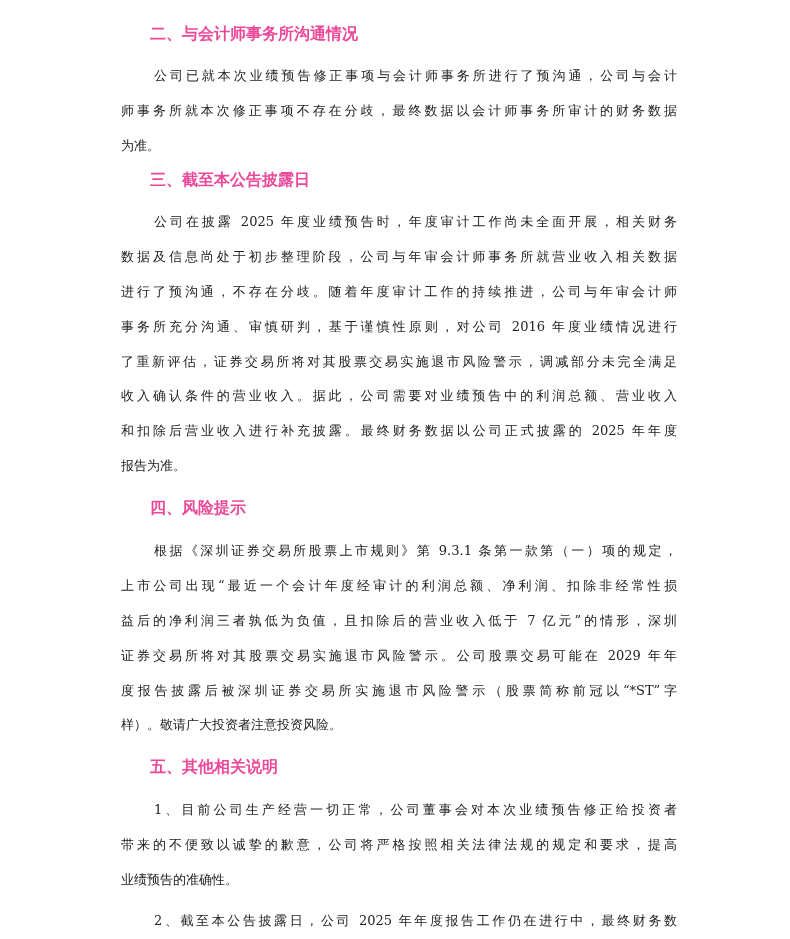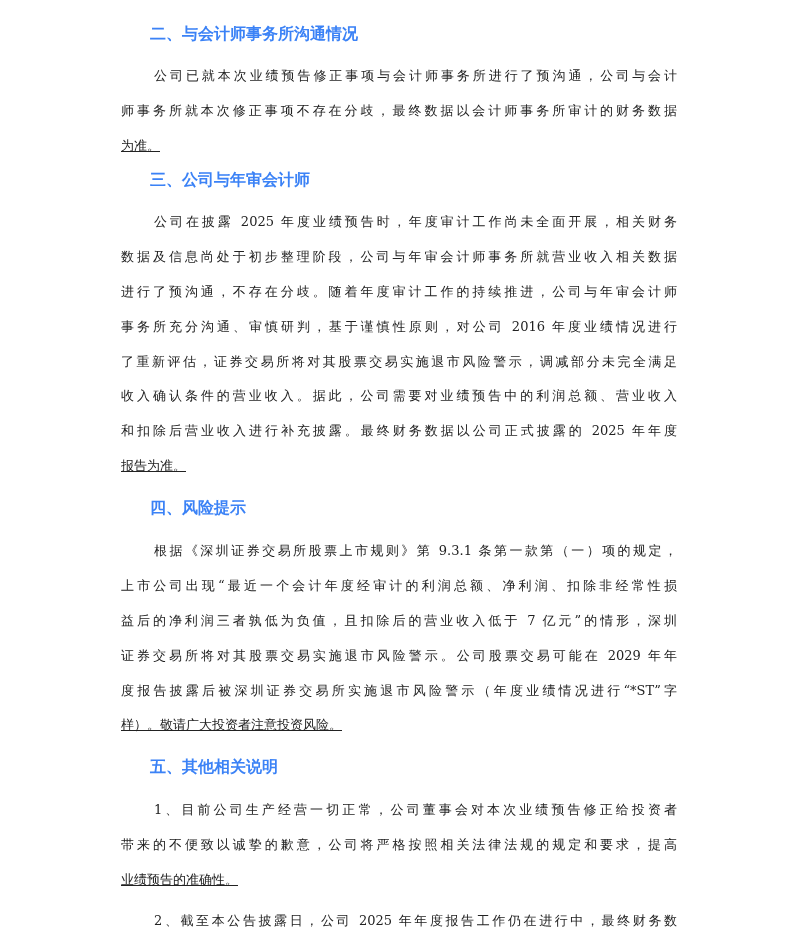--- a/index.html
+++ b/index.html
@@ -1,51 +1,51 @@
 <!DOCTYPE html>
 <html><head>
 <meta charset="utf-8">
 <style>
   html, body { margin: 0; padding: 0; background: #ffffff; }
   body { width: 790px; height: 939px; overflow: hidden; position: relative;
          font-family: "DejaVu Serif", "Liberation Serif", serif; color: #222; }
   .page { position: absolute; left: 117px; top: 0; width: 556px; }
   .line { position: absolute; left: 4px; width: 556px; font-size: 13px; line-height: 20px;
           white-space: nowrap; text-align: justify; text-align-last: justify; letter-spacing: 0px; }
-  .line.last { text-align-last: left; text-decoration: underline; }
+  .line.last { text-align-last: left; }
   .heading { position: absolute; left: 33px; font-size: 16px; line-height: 20px; font-weight: bold;
-             font-family: "DejaVu Sans", "Liberation Sans", sans-serif; white-space: nowrap; color: #3b82f6; }
+             font-family: "DejaVu Sans", "Liberation Sans", sans-serif; white-space: nowrap; color: #ec4899; }
   .indent { padding-left: 33px; width: 523px; }
 </style>
 </head>
 <body>
 
 <div class="page">
 
   <div class="heading" style="top:24px">二、与会计师事务所沟通情况</div>
   <div class="line indent" style="top:66px">公司已就本次业绩预告修正事项与会计师事务所进行了预沟通，公司与会计</div>
   <div class="line" style="top:101px">师事务所就本次修正事项不存在分歧，最终数据以会计师事务所审计的财务数据</div>
   <div class="line last" style="top:136px">为准。</div>
 
-  <div class="heading" style="top:170px">三、公司与年审会计师</div>
+  <div class="heading" style="top:170px">三、截至本公告披露日</div>
   <div class="line indent" style="top:212px">公司在披露 2025 年度业绩预告时，年度审计工作尚未全面开展，相关财务</div>
   <div class="line" style="top:247px">数据及信息尚处于初步整理阶段，公司与年审会计师事务所就营业收入相关数据</div>
   <div class="line" style="top:282px">进行了预沟通，不存在分歧。随着年度审计工作的持续推进，公司与年审会计师</div>
   <div class="line" style="top:317px">事务所充分沟通、审慎研判，基于谨慎性原则，对公司 2016 年度业绩情况进行</div>
   <div class="line" style="top:352px">了重新评估，证券交易所将对其股票交易实施退市风险警示，调减部分未完全满足</div>
   <div class="line" style="top:386px">收入确认条件的营业收入。据此，公司需要对业绩预告中的利润总额、营业收入</div>
   <div class="line" style="top:421px">和扣除后营业收入进行补充披露。最终财务数据以公司正式披露的 2025 年年度</div>
   <div class="line last" style="top:456px">报告为准。</div>
 
   <div class="heading" style="top:498px">四、风险提示</div>
   <div class="line indent" style="top:541px">根据《深圳证券交易所股票上市规则》第 9.3.1 条第一款第（一）项的规定，</div>
   <div class="line" style="top:576px">上市公司出现“最近一个会计年度经审计的利润总额、净利润、扣除非经常性损</div>
   <div class="line" style="top:611px">益后的净利润三者孰低为负值，且扣除后的营业收入低于 7 亿元”的情形，深圳</div>
   <div class="line" style="top:646px">证券交易所将对其股票交易实施退市风险警示。公司股票交易可能在 2029 年年</div>
-  <div class="line" style="top:681px">度报告披露后被深圳证券交易所实施退市风险警示（年度业绩情况进行“*ST”字</div>
+  <div class="line" style="top:681px">度报告披露后被深圳证券交易所实施退市风险警示（股票简称前冠以“*ST”字</div>
   <div class="line last" style="top:715px">样）。敬请广大投资者注意投资风险。</div>
 
   <div class="heading" style="top:757px">五、其他相关说明</div>
   <div class="line indent" style="top:800px">1、目前公司生产经营一切正常，公司董事会对本次业绩预告修正给投资者</div>
   <div class="line" style="top:835px">带来的不便致以诚挚的歉意，公司将严格按照相关法律法规的规定和要求，提高</div>
   <div class="line last" style="top:870px">业绩预告的准确性。</div>
   <div class="line indent" style="top:911px">2、截至本公告披露日，公司 2025 年年度报告工作仍在进行中，最终财务数</div>
 
 </div>
 

